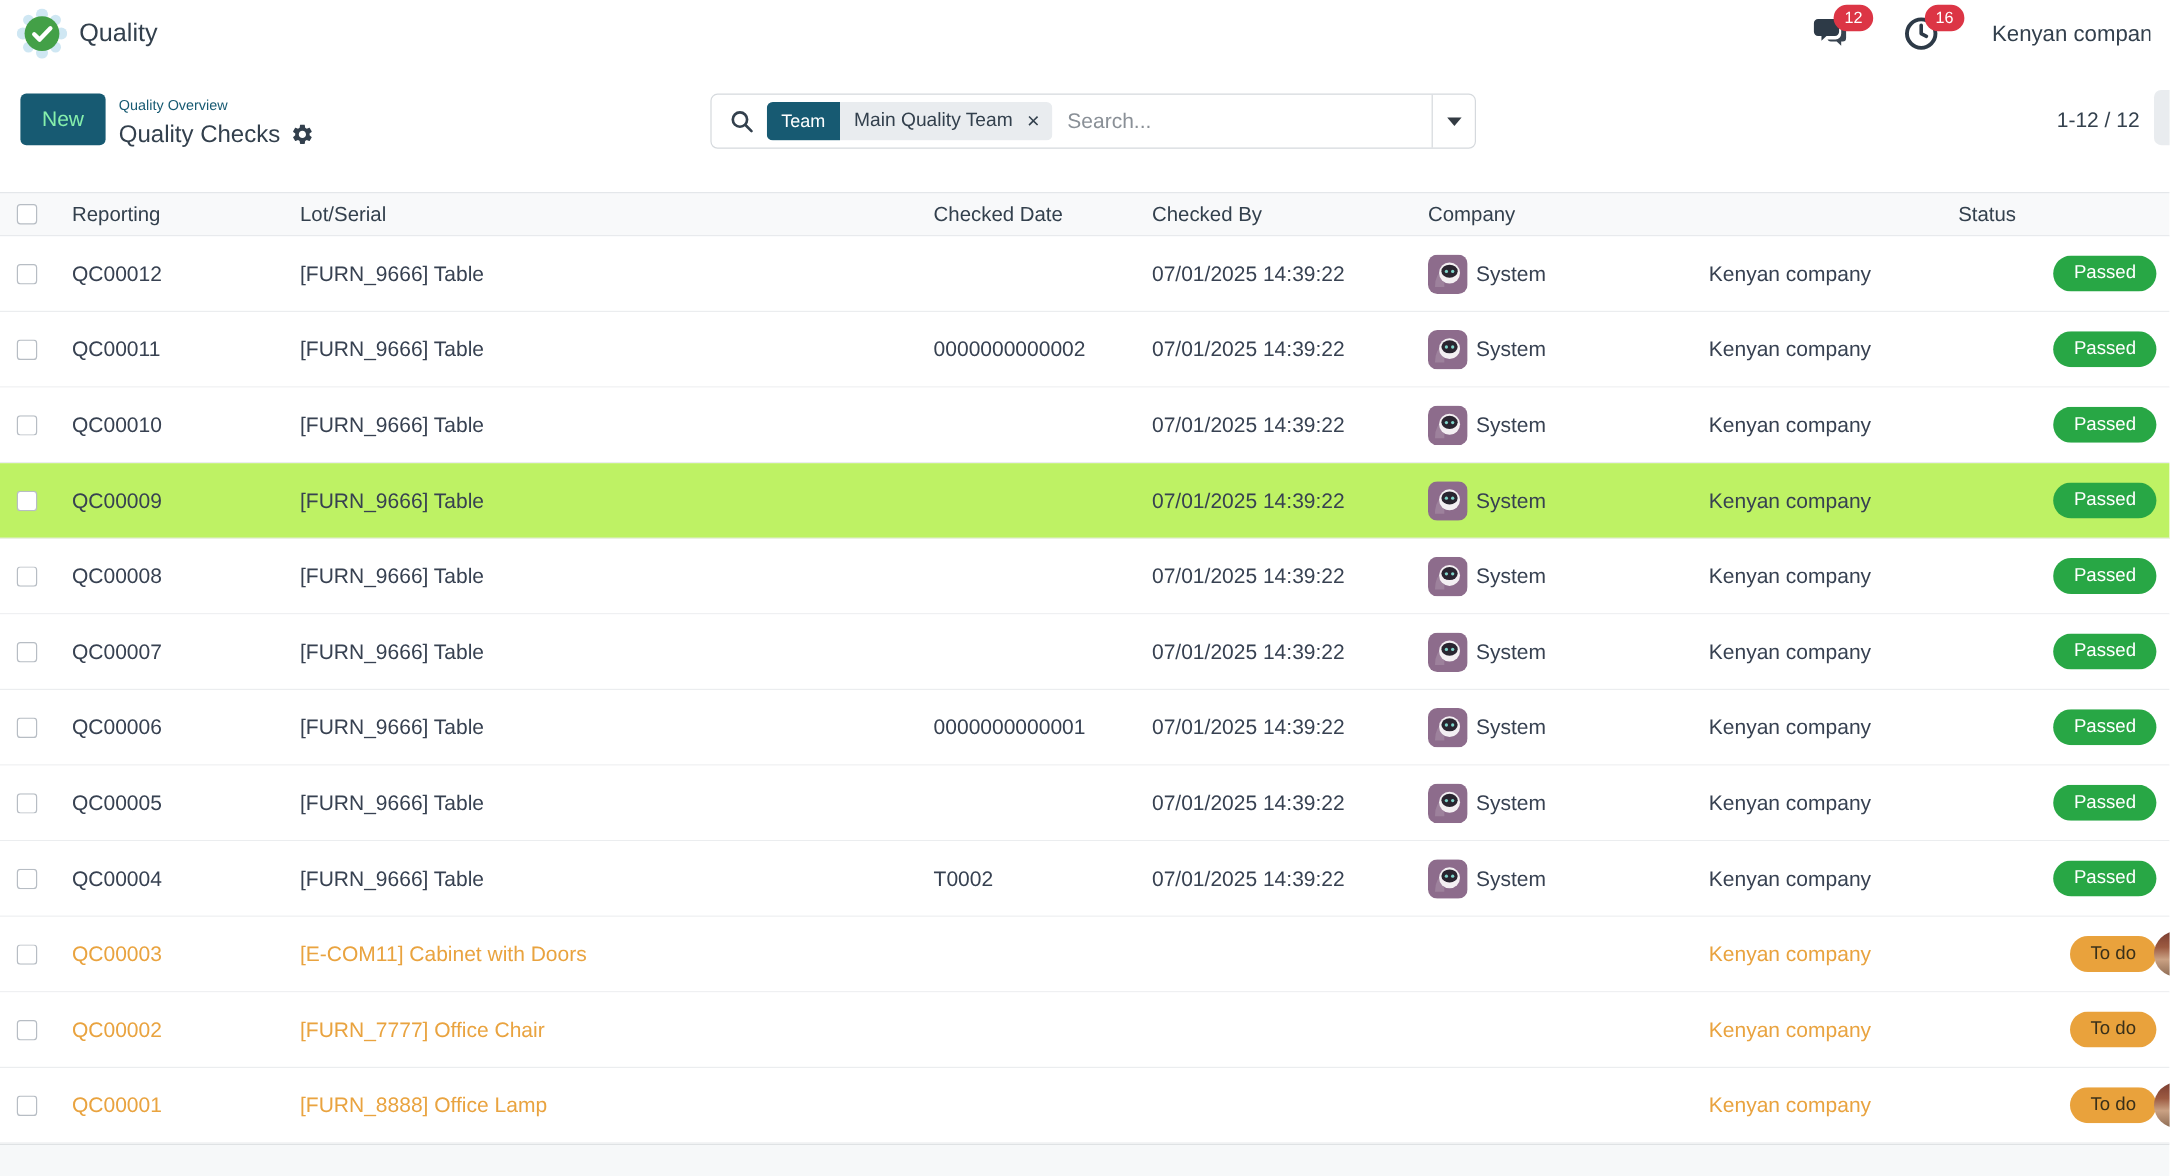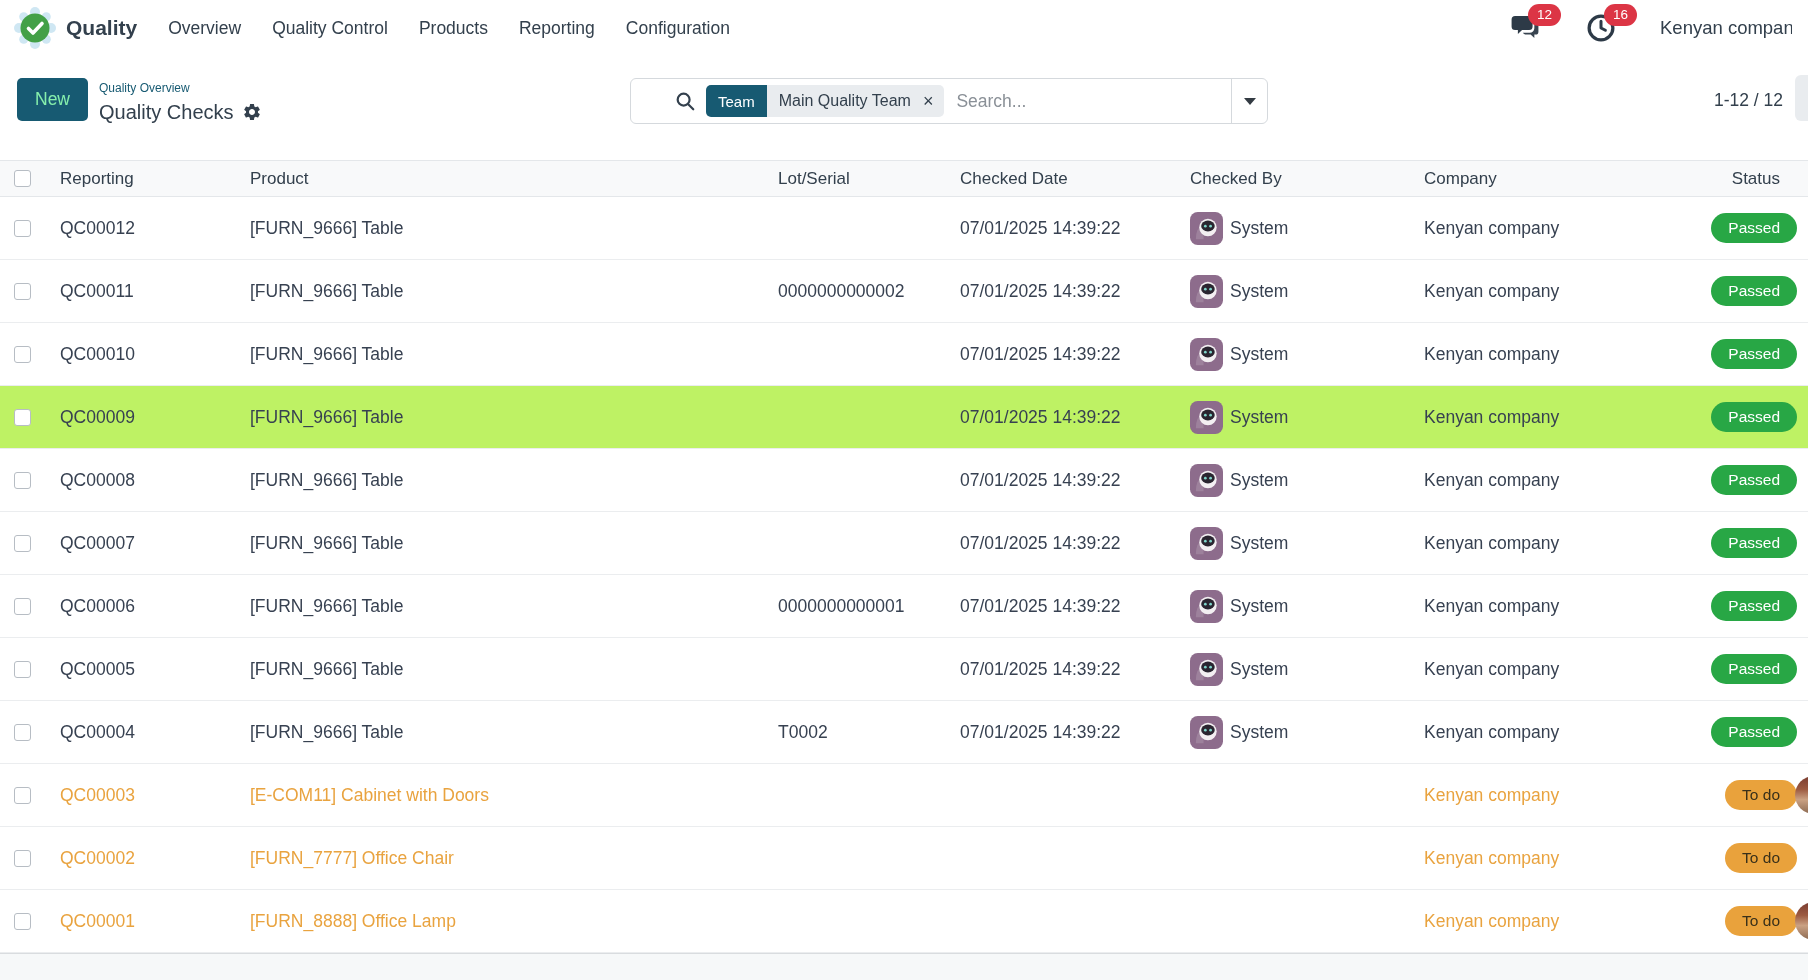--- a/index.html
+++ b/index.html
@@ -3,21 +3,21 @@
 <meta charset="utf-8">
 <style>
   * { margin:0; padding:0; box-sizing:border-box; }
   html,body { width:1808px; height:980px; overflow:hidden; background:#fff;
     font-family:"Liberation Sans", sans-serif; color:#374151; }
   .screen { position:relative; width:1808px; height:980px; overflow:hidden; }
 
   
   .topbar { height:56px; display:flex; align-items:center; padding:0 16px 0 14px; }
   .app-logo { width:42px; height:42px; position:relative; flex:0 0 auto; }
-  .brand { font-size:21px; font-weight:700; color:#33404d; margin-left:10px; }
+  .brand { font-size:21px; font-weight:400; color:#33404d; margin-left:10px; }
   .menu { display:flex; margin-left:31px; gap:31px; }
   .menu-item { font-size:17.5px; color:#33404d; cursor:pointer; white-space:nowrap; }
   .topbar-right { margin-left:auto; display:flex; align-items:center; }
   .sys-icon { position:relative; width:34px; height:30px; margin-left:42px; }
   .count-badge { position:absolute; top:-9px; left:18px; background:var(--badge-red,#dc3545);
     color:#fff; font-size:13.5px; line-height:1; padding:4px 9px; border-radius:11px; font-weight:500; }
   .company-name { font-size:18.5px; color:#33404d; margin-left:40px; white-space:nowrap;
     width:132px; overflow:hidden; }
 
   
@@ -25,22 +25,22 @@
   .cp-left { position:absolute; left:17px; top:22px; display:flex; align-items:flex-start; }
   .new-btn { background:var(--accent,#175a72); color:#86efac; border:none; font-size:17.5px;
     padding:11px 18px; border-radius:5px; cursor:pointer; font-family:inherit; }
   .breadcrumb { margin-left:11px; display:flex; flex-direction:column; justify-content:center; }
   .breadcrumb-parent { color:var(--accent,#175a72); font-size:12px; line-height:21px; cursor:pointer; }
   .breadcrumb-current-line { display:flex; align-items:center; gap:8px; }
   .breadcrumb-current { font-size:20px; color:#33404d; line-height:26px; }
   .gear-btn { width:20px; height:20px; cursor:pointer; display:inline-flex; }
 
   
-  .searchbar { position:absolute; left:630px; top:22px; width:638px; height:46px;
-    border:1px solid #d5d9dd; border-radius:6px; background:#fff; display:flex; align-items:center;padding-left:29px; }
+  .searchbar { position:absolute; left:592px; top:22px; width:638px; height:46px;
+    border:1px solid #d5d9dd; border-radius:6px; background:#fff; display:flex; align-items:center; }
   .search-magnifier { margin:0 10px 0 14px; flex:0 0 auto; display:flex; }
   .facet { display:flex; align-items:stretch; height:32px; border-radius:5px; overflow:hidden;
     flex:0 0 auto; }
   .facet-label { background:var(--accent,#175a72); color:#fff; font-size:15px;
     display:flex; align-items:center; padding:0 12px; }
   .facet-value { background:#e9ecef; color:#33404d; font-size:16px; display:flex;
     align-items:center; padding:0 8px 0 12px; gap:9px; }
   .facet-remove { font-size:18px; color:#33404d; cursor:pointer; line-height:1; padding:0 3px; }
   .search-placeholder { color:#8a9097; font-size:17.5px; margin-left:12px; flex:1; }
   .search-toggle { width:36px; align-self:stretch; border-left:1px solid #d5d9dd;
@@ -100,27 +100,20 @@
           <circle cx="9.7" cy="9.7" r="4.5"></circle>
             <circle cx="32.3" cy="9.7" r="4.5"></circle>
           <circle cx="9.7" cy="32.3" r="4.5"></circle>
             <circle cx="32.3" cy="32.3" r="4.5"></circle>
         </g>
         <circle cx="21" cy="21" r="14.5" fill="#43a047"></circle>
         <polyline points="14.5,21.5 19,26 28,16.5" fill="none" stroke="#ffffff" stroke-width="3.6" stroke-linecap="round" stroke-linejoin="round"></polyline>
       </svg>
     </div>
     <div class="brand">Quality</div>
-    <div class="menu">
-      <span class="menu-item">Overview</span>
-      <span class="menu-item">Quality Control</span>
-      <span class="menu-item">Products</span>
-      <span class="menu-item">Reporting</span>
-      <span class="menu-item">Configuration</span>
-    </div>
     <div class="topbar-right">
       <div class="sys-icon">
         <svg width="30" height="28" viewBox="0 0 24 24">
           <path fill="#2d3a47" d="M3.5 2.5h12a3 3 0 0 1 3 3v6a3 3 0 0 1-3 3h-6l-3.6 3.4v-3.4H3.5a3 3 0 0 1-3-3v-6a3 3 0 0 1 3-3z"></path>
           <path fill="#2d3a47" d="M20 8.5h1a2.5 2.5 0 0 1 2.5 2.5v5a2.5 2.5 0 0 1-2.5 2.5h-1v3l-3.2-3h-4.3a2.6 2.6 0 0 1-2.3-1.5h5.8a4 4 0 0 0 4-4V8.5z" opacity="0.95"></path>
         </svg>
         <span class="count-badge">12</span>
       </div>
       <div class="sys-icon">
         <svg width="30" height="30" viewBox="0 0 24 24">
@@ -172,21 +165,20 @@
     <div class="pager">1-12 / 12</div>
     <div class="pager-prev-partial"></div>
   </div>
 
   <div class="table">
     <div class="thead">
       <div class="th th-select th-col">
         <span class="checkbox"></span>
       </div>
       <div class="th">Reporting</div>
-      <div class="th">Product</div>
       <div class="th">Lot/Serial</div>
       <div class="th">Checked Date</div>
       <div class="th">Checked By</div>
       <div class="th">Company</div>
       <div class="th th-status">Status</div>
     </div>
     <div>
   <div class="trow">
     <div class="cell cell-select">
       <span class="checkbox"></span>

